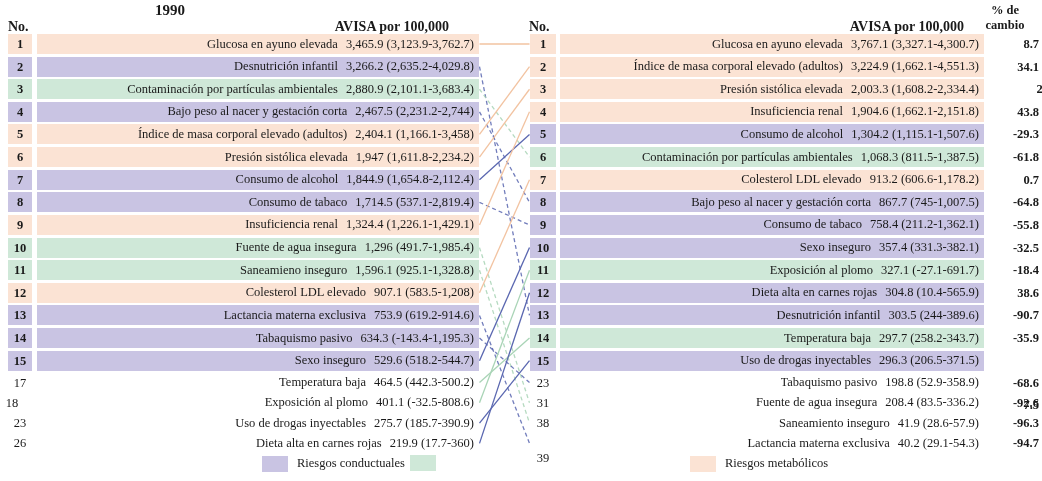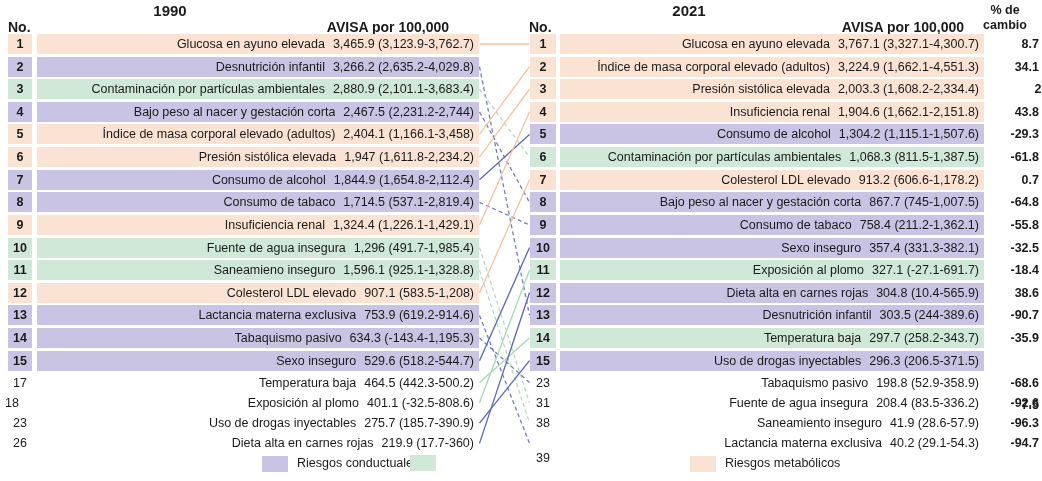--- a/index.html
+++ b/index.html
@@ -1,18 +1,18 @@
 <!DOCTYPE html>
 <html><head>
 <meta charset="utf-8">
 <style>
   html,body{margin:0;padding:0;background:#ffffff;}
   body{width:1042px;height:481px;overflow:hidden;
        font-family:"Liberation Sans","DejaVu Sans",sans-serif;color:#1a1a1a;}
-  .fig{position:relative;width:1042px;height:340px;}
+  .fig{position:relative;width:1042px;height:340px;font-family:Liberation Serif, serif;}
   .year{position:absolute;top:2px;font-size:15px;font-weight:bold;text-align:center;}
   #year-left{left:0;width:340px;}
   #year-right{left:521px;width:336px;}
   .colhead{position:absolute;top:19px;font-size:14px;font-weight:bold;}
   #no-left{left:8px;}
   #no-right{left:529px;}
   #avisa-left{left:197px;width:252px;text-align:right;}
   #avisa-right{left:712px;width:252px;text-align:right;}
   #change-head{left:971px;top:3px;width:68px;text-align:center;line-height:14.5px;font-size:12.5px;font-weight:bold;}
   .rank{position:absolute;height:20px;line-height:20px;text-align:center;
@@ -27,21 +27,20 @@
   #links{position:absolute;left:479px;top:0;width:51px;height:481px;overflow:visible;}
   .legend-item{position:absolute;top:455px;display:flex;align-items:center;}
   .swatch{display:inline-block;width:26px;height:16px;margin-right:9px;}
   .legend-label{font-size:12.5px;line-height:17px;}
 </style>
 </head>
 <body>
 
 <div class="fig">
   <div class="year" id="year-left">1990</div>
-  <div class="year" id="year-right">2021</div>
 
   <div class="colhead" id="no-left">No.</div>
   <div class="colhead" id="avisa-left">AVISA por 100,000</div>
   <div class="colhead" id="no-right">No.</div>
   <div class="colhead" id="avisa-right">AVISA por 100,000</div>
   <div class="colhead" id="change-head">
     <div>% de</div>
     <div>cambio</div>
   </div>
 

